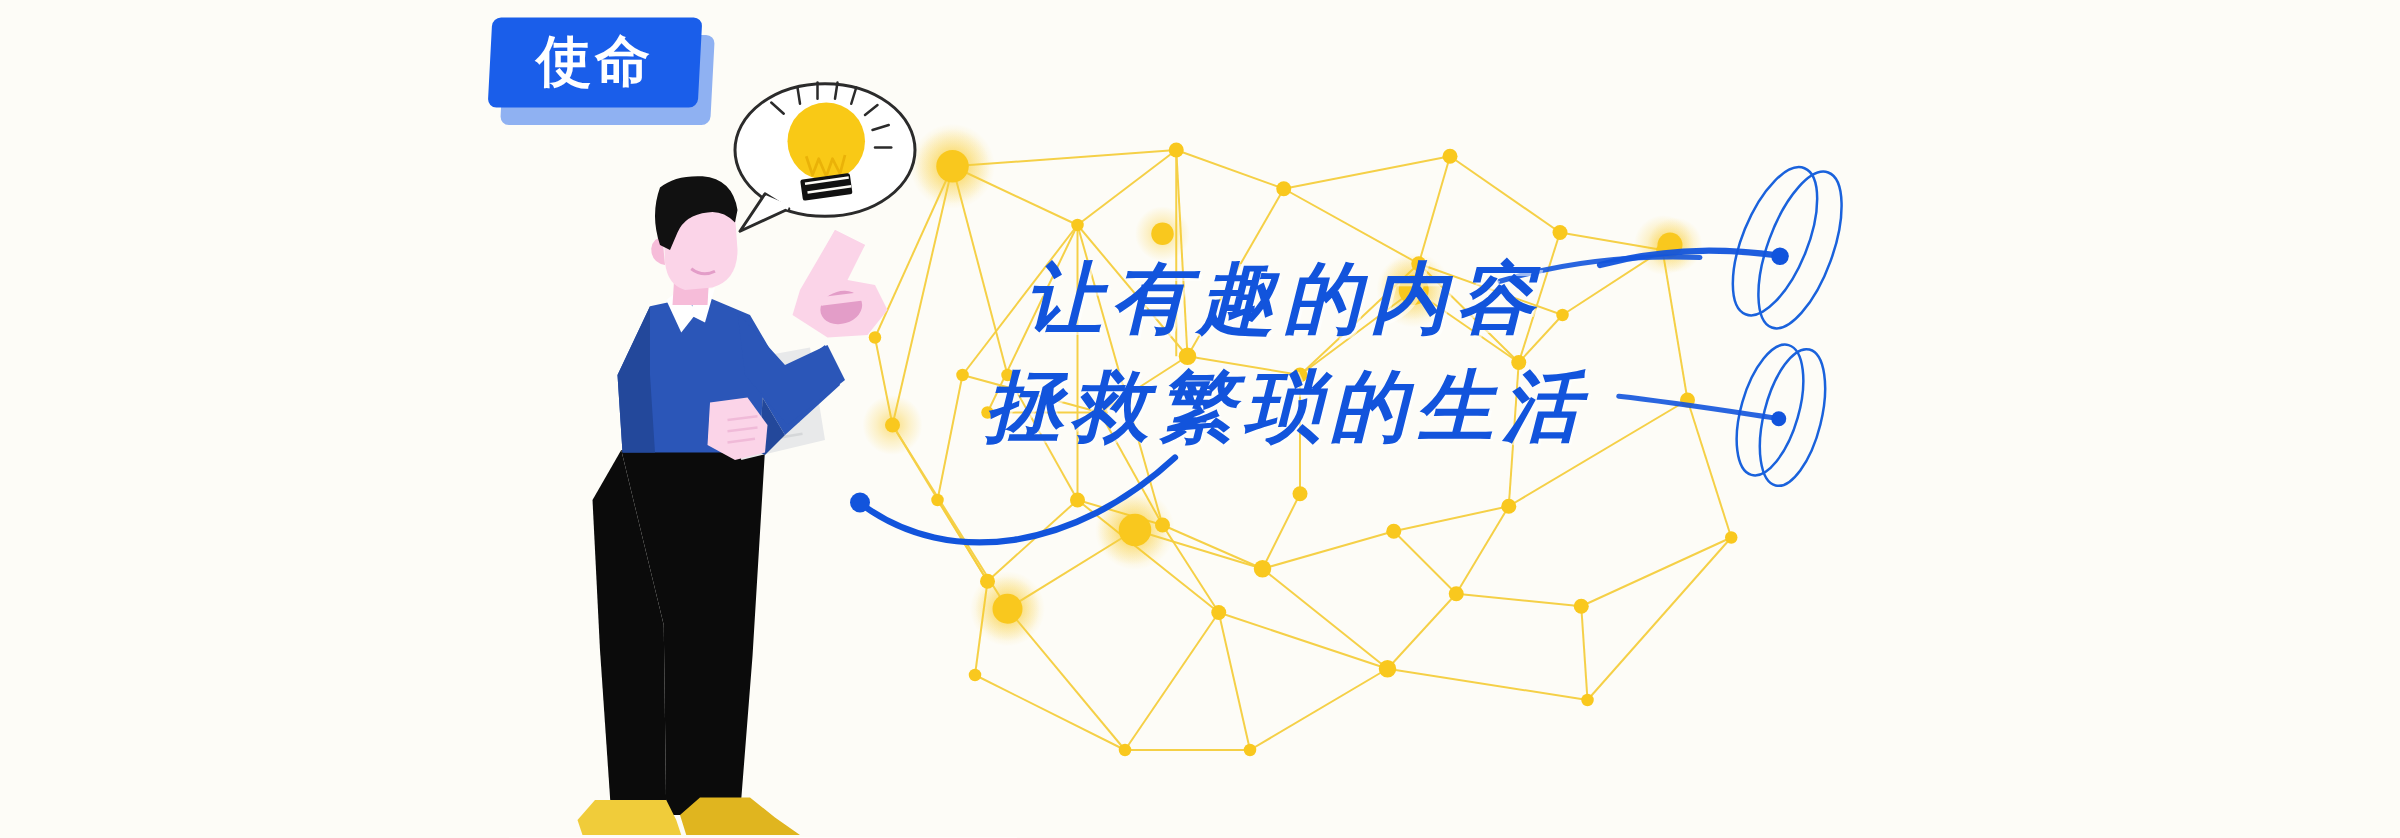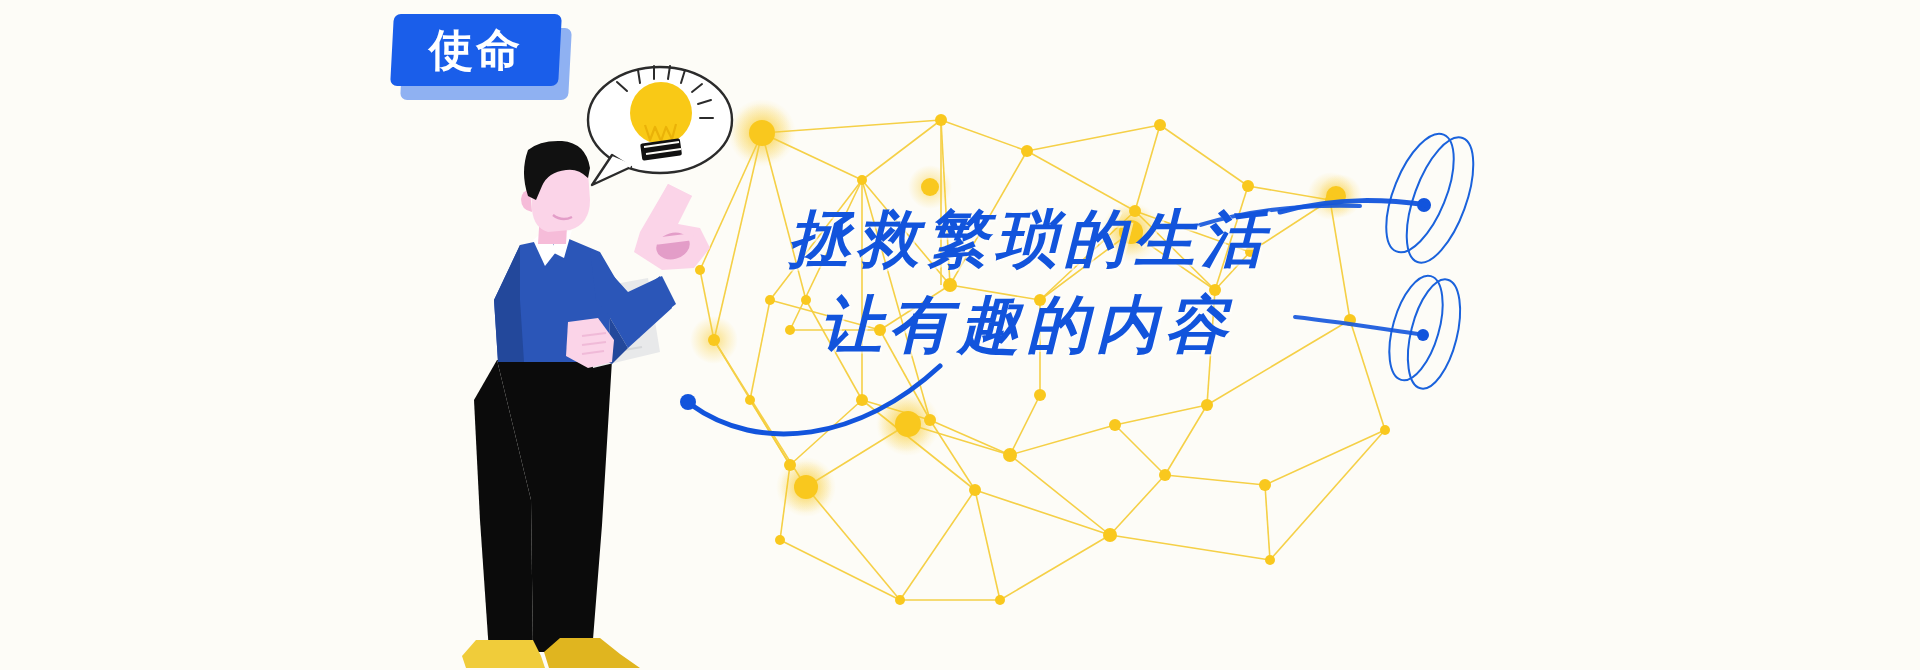--- a/index.html
+++ b/index.html
@@ -353,17 +353,17 @@
   </svg>
 
   <div id="badge-wrap">
     <div id="badge-shadow"></div>
     <div id="badge-main">
       <span id="badge-label">使命</span>
     </div>
   </div>
 
   <div id="headline">
+    <div class="headline-line" id="headline-line-1">让有趣的内容</div>
     <div class="headline-line" id="headline-line-2">拯救繁琐的生活</div>
-    <div class="headline-line" id="headline-line-1">让有趣的内容</div>
   </div>
 
 </div>
 
 </body></html>

